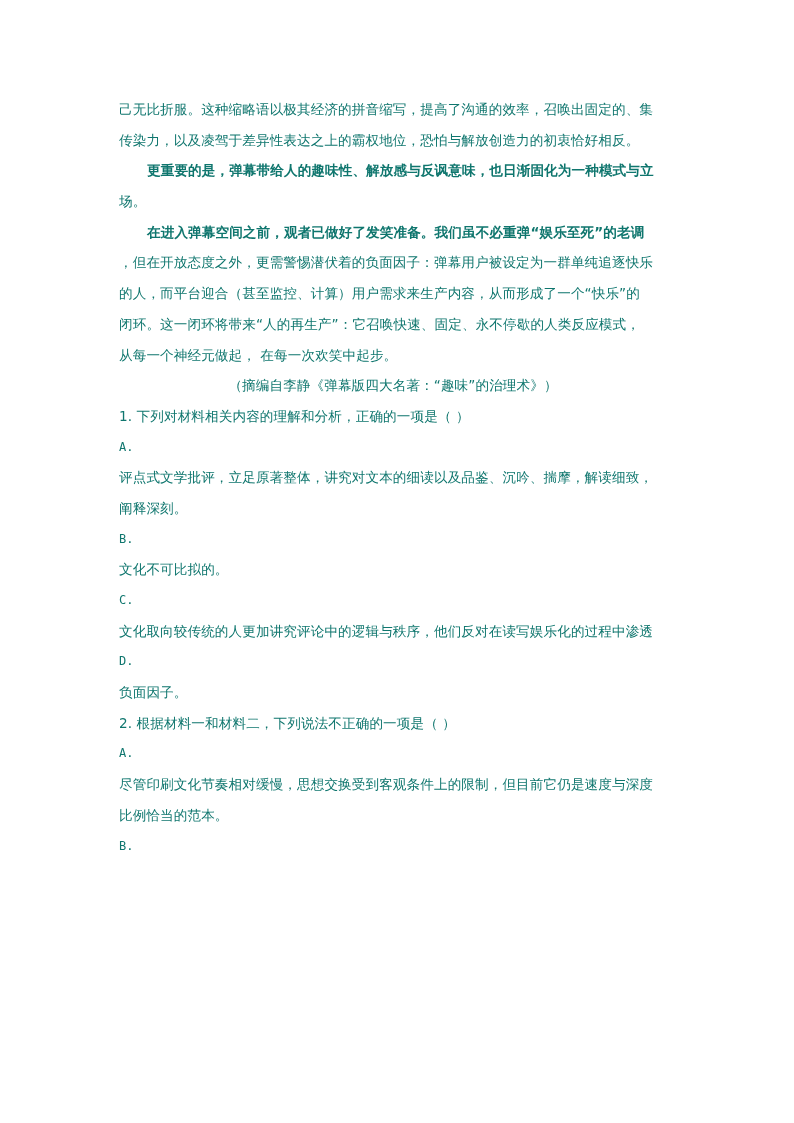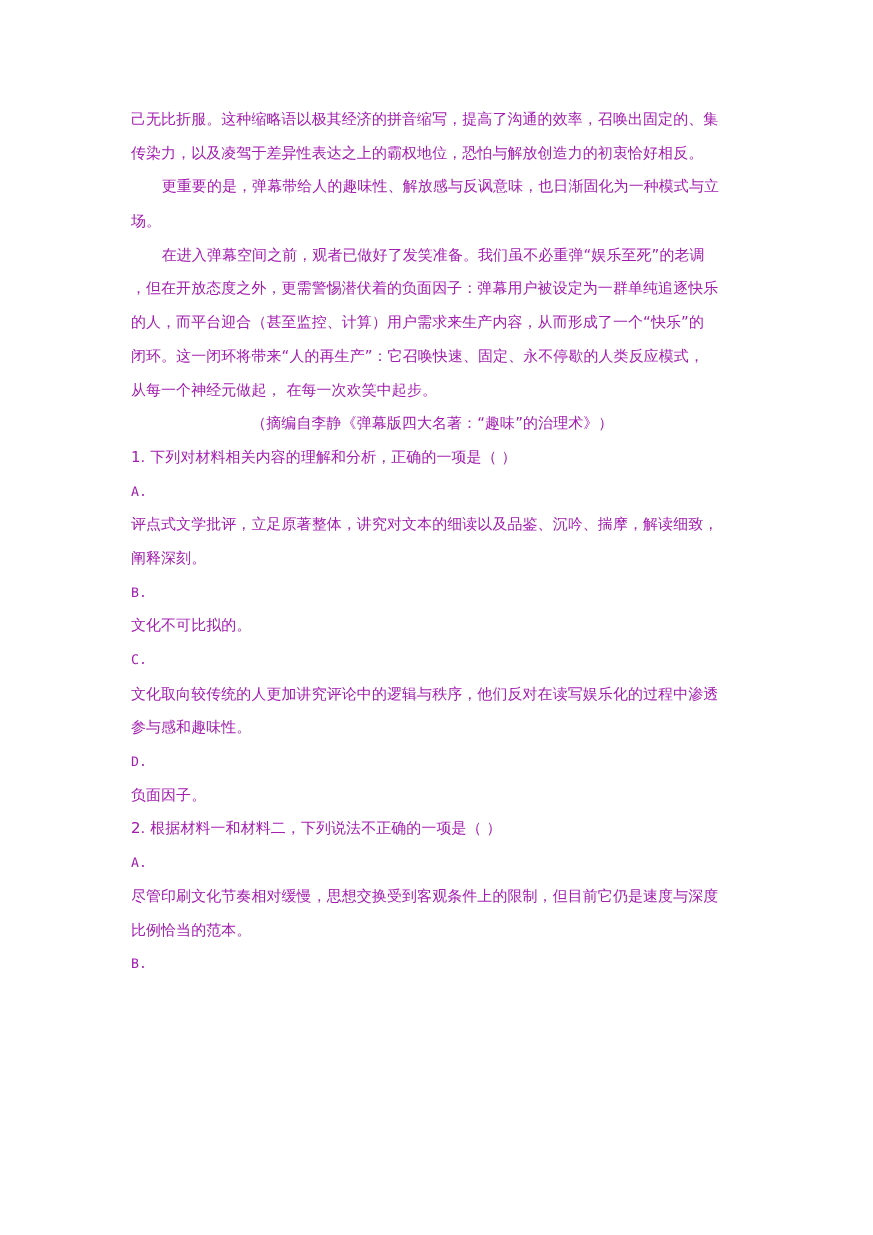--- a/index.html
+++ b/index.html
@@ -4,30 +4,30 @@
   <style>
     html, body { margin: 0; padding: 0; background: #ffffff; }
     body { width: 794px; height: 1123px; position: relative; overflow: hidden; }
     .page {
       position: absolute;
       left: 119px;
       top: 94px;
       width: 550px;
       font-family: "DejaVu Sans", "Liberation Sans", sans-serif;
       font-size: 13.6px;
-      color: #a21caf;
+      color: #0f766e;
       letter-spacing: 0.1px;
     }
     .line {
       height: 30.7px;
       line-height: 30.7px;
       white-space: nowrap;
       overflow: visible;
     }
-    .indent { padding-left: 28px; }
+    .indent { padding-left: 28px; font-weight: bold; }
     .right { text-align: center; width: 548px; }
     .label {
       font-family: "DejaVu Sans Mono", "Liberation Mono", monospace;
       font-size: 12px;
     }
     .q { }
   </style>
 </head>
 <body>
 
@@ -56,21 +56,20 @@
     </div>
 
     <div>
       <div class="line label">B.</div>
       <div class="line">文化不可比拟的。</div>
     </div>
 
     <div>
       <div class="line label">C.</div>
       <div class="line">文化取向较传统的人更加讲究评论中的逻辑与秩序，他们反对在读写娱乐化的过程中渗透</div>
-      <div class="line">参与感和趣味性。</div>
     </div>
 
     <div>
       <div class="line label">D.</div>
       <div class="line">负面因子。</div>
     </div>
   </div>
 
   <div>
     <div class="line q">2. 根据材料一和材料二，下列说法不正确的一项是（     ）</div>

